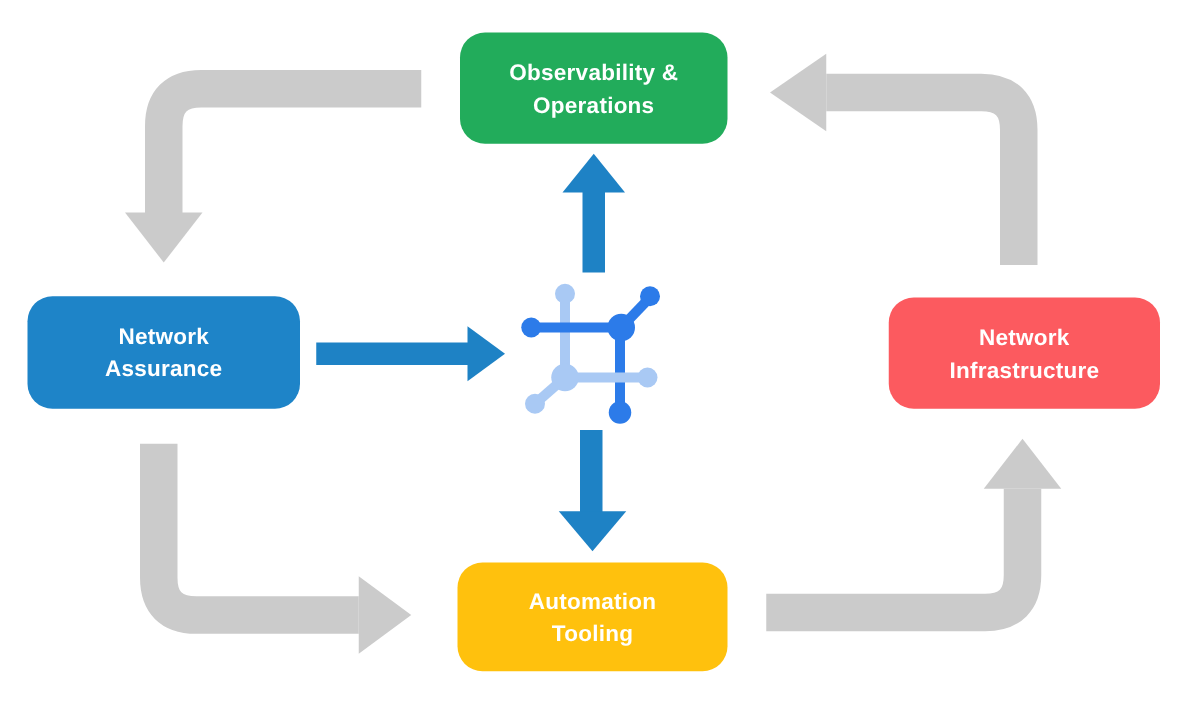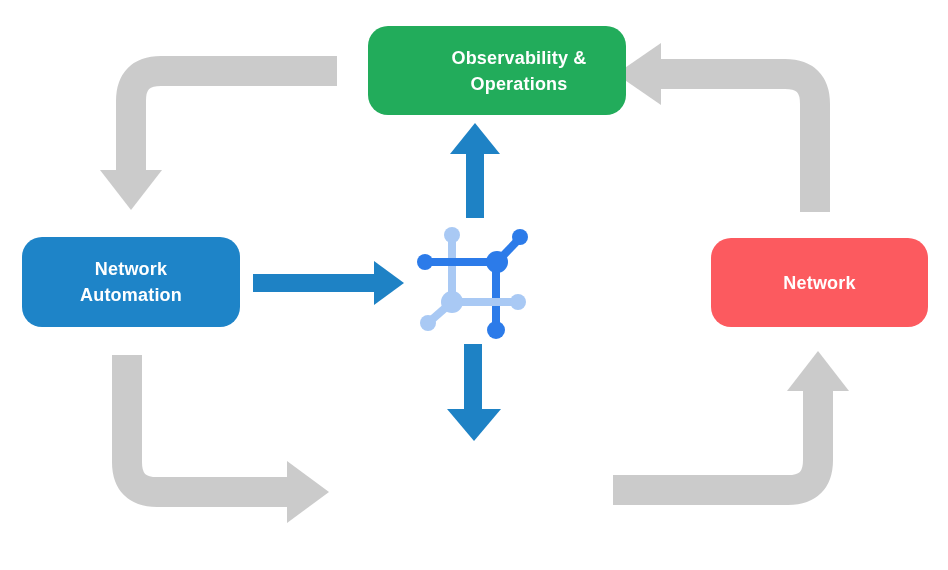--- a/index.html
+++ b/index.html
@@ -87,28 +87,33 @@
       <circle cx="497" cy="262" r="11" stroke="none" fill="#2c7be9"></circle>
 
       <line x1="452" y1="302" x2="518" y2="302" stroke="#a9c9f4"></line>
       <line x1="452" y1="302" x2="428" y2="323" stroke="#a9c9f4"></line>
       <circle cx="452" cy="302" r="11" stroke="none" fill="#a9c9f4"></circle>
       <circle cx="518" cy="302" r="8" stroke="none" fill="#a9c9f4"></circle>
       <circle cx="428" cy="323" r="8" stroke="none" fill="#a9c9f4"></circle>
     </g>
   </svg>
 
-  <div class="node node-observability" style="background-color: rgb(34, 172, 91); padding-left: 44px;">
+  <div class="node node-observability" style="background-color: rgb(34, 172, 91);">
     <span>Observability &amp;</span>
     <span>Operations</span>
   </div>
 
   <div class="node node-operations" style="background-color: rgb(30, 132, 200);">
     <span>Network</span>
-    <span>Automation</span>
+    <span>Assurance</span>
   </div>
 
   <div class="node node-infrastructure" style="background-color: rgb(252, 90, 95);">
     <span>Network</span>
+    <span>Infrastructure</span>
   </div>
 
+  <div class="node node-automation" style="background-color: rgb(255, 193, 13);">
+    <span>Automation</span>
+    <span>Tooling</span>
+  </div>
 
 </div>
 
 </body></html>

